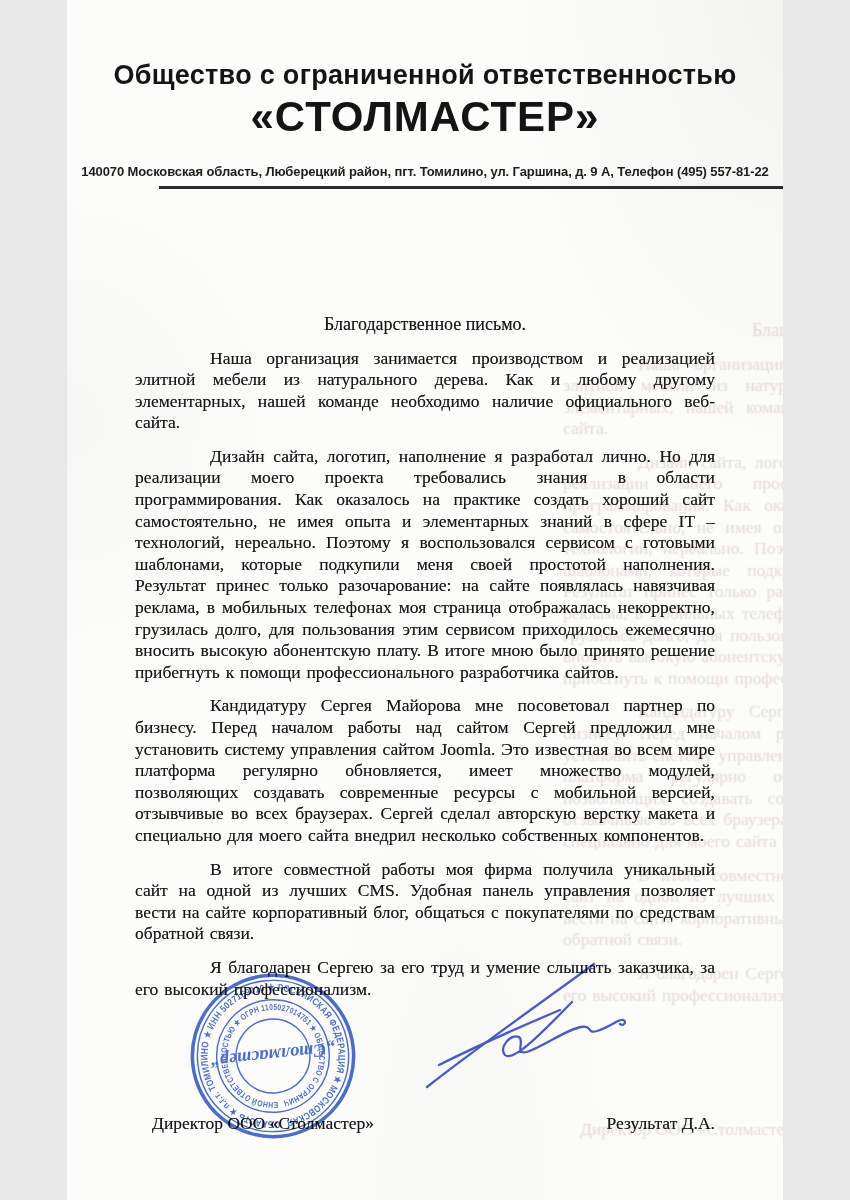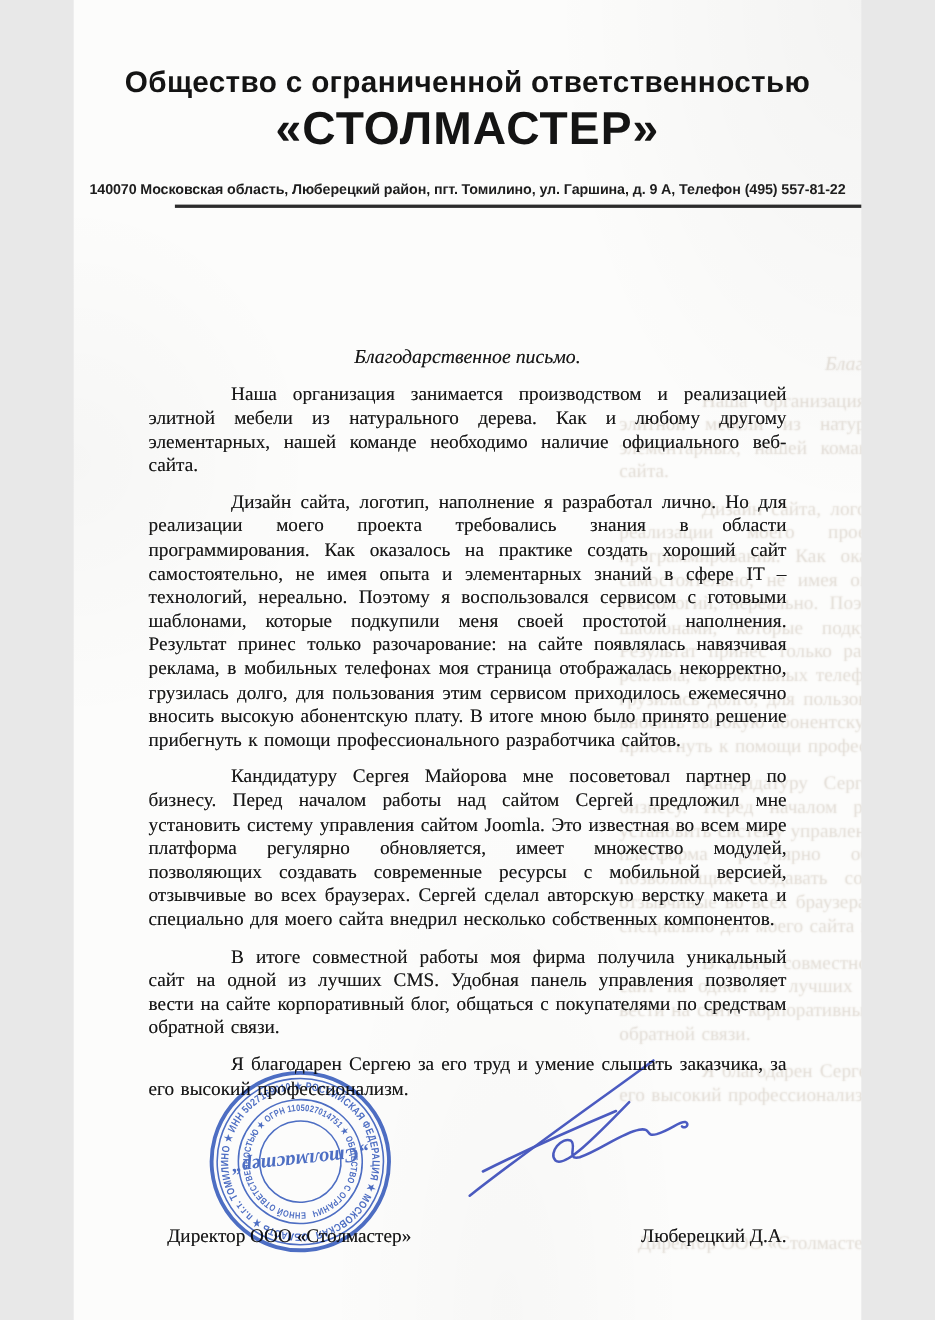--- a/index.html
+++ b/index.html
@@ -63,21 +63,20 @@
       0 0 0.5px rgba(25,25,25,0.55),
       428px 6px 1.5px rgba(151,129,104,0.28);
   }
 
   .title {
     font-size: 18px;
     font-weight: 400;
     text-align: center;
     margin: 0 0 13px 0;
     line-height: 22px;
-    font-style: italic;
   }
   .paragraphs p {
     font-size: 17.5px;
     line-height: 21.6px;
     text-align: justify;
     text-indent: 75px;
     margin: 0 0 12px 0;
     hyphens: none;
     word-spacing: 1.5px;
   }
@@ -136,21 +135,21 @@
     <div class="paragraphs">
         <p class="para gs">Наша организация занимается производством и реализацией элитной мебели из натурального дерева. Как и любому другому элементарных, нашей команде необходимо наличие официального веб-сайта.</p>
         <p class="para gs">Дизайн сайта, логотип, наполнение я разработал лично. Но для реализации моего проекта требовались знания в области программирования. Как оказалось на практике создать хороший сайт самостоятельно, не имея опыта и элементарных знаний в сфере IT – технологий, нереально. Поэтому я воспользовался сервисом с готовыми шаблонами, которые подкупили меня своей простотой наполнения. Результат принес только разочарование: на сайте появлялась навязчивая реклама, в мобильных телефонах моя страница отображалась некорректно, грузилась долго, для пользования этим сервисом приходилось ежемесячно вносить высокую абонентскую плату. В итоге мною было принято решение прибегнуть к помощи профессионального разработчика сайтов.</p>
         <p class="para gs">Кандидатуру Сергея Майорова мне посоветовал партнер по бизнесу. Перед началом работы над сайтом Сергей предложил мне установить систему управления сайтом Joomla. Это известная во всем мире платформа регулярно обновляется, имеет множество модулей, позволяющих создавать современные ресурсы с мобильной версией, отзывчивые во всех браузерах. Сергей сделал авторскую верстку макета и специально для моего сайта внедрил несколько собственных компонентов.</p>
         <p class="para gs">В итоге совместной работы моя фирма получила уникальный сайт на одной из лучших CMS. Удобная панель управления позволяет вести на сайте корпоративный блог, общаться с покупателями по средствам обратной связи.</p>
         <p class="para gs">Я благодарен Сергею за его труд и умение слышать заказчика, за его высокий профессионализм.</p>
       </div>
 
     <div class="sign-row">
       <span class="sign-left gs">Директор ООО «Столмастер»</span>
-      <span class="sign-right gs">Люберецкий Д.А.</span>
+      <span class="sign-right gs">Результат Д.А.</span>
     </div>
   </main>
 
   <div class="stamp">
     <svg viewBox="0 0 200 200" width="168" height="168">
       <g transform="rotate(174 100 100)" fill="#3a5fc0" font-family="'Liberation Sans', sans-serif" font-weight="bold">
         <circle cx="100" cy="100" r="96" fill="none" stroke="#3a5fc0" stroke-width="4.2"></circle>
         <circle cx="100" cy="100" r="90" fill="none" stroke="#3a5fc0" stroke-width="1.7"></circle>
         <circle cx="100" cy="100" r="67" fill="none" stroke="#3a5fc0" stroke-width="1.7"></circle>
         <circle cx="100" cy="100" r="44" fill="none" stroke="#3a5fc0" stroke-width="1.7"></circle>

